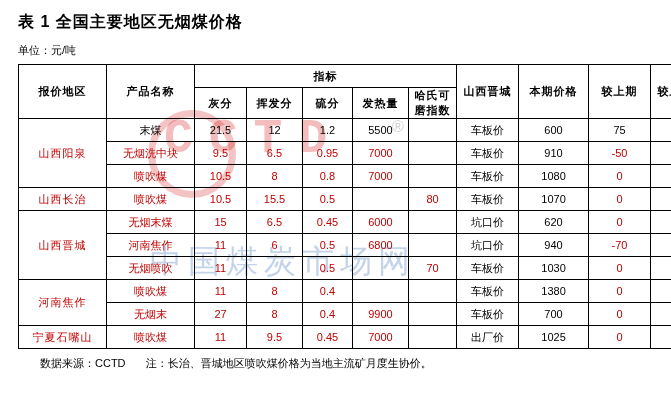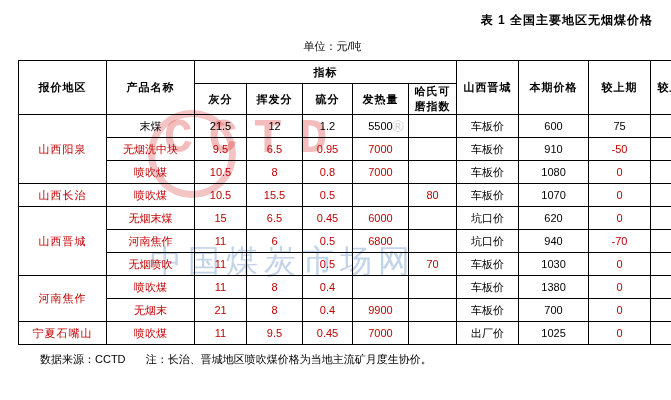--- a/index.html
+++ b/index.html
@@ -16,29 +16,29 @@
     position: relative;
   }
   .page {
     position: relative;
     width: 671px;
     height: 400px;
     box-sizing: border-box;
     padding: 0 18px;
   }
   .doc-title {
-    text-align: right;
-    font-size: 12px;
+    text-align: left;
+    font-size: 16px;
     font-weight: bold;
     letter-spacing: 1px;
     padding-top: 12px;
     padding-bottom: 10px;
   }
   .unit-line {
-    text-align: center;
+    text-align: left;
     font-size: 11px;
     padding-right: 6px;
     padding-bottom: 6px;
   }
   table.price {
     border-collapse: collapse;
     width: 635px;
     margin: 0 auto;
     table-layout: fixed;
     position: relative;
@@ -277,21 +277,21 @@
           <td class="cell-red">0.4</td>
           <td class="cell-red"></td>
           <td class="cell-red"></td>
           <td>车板价</td>
           <td>1380</td>
           <td class="cell-red">0</td>
           <td class="cell-red">0</td>
         </tr>
         <tr>
           <td class="cell-red">无烟末</td>
-          <td class="cell-red">21</td>
+          <td class="cell-red">27</td>
           <td class="cell-red">8</td>
           <td class="cell-red">0.4</td>
           <td class="cell-red">9900</td>
           <td class="cell-red"></td>
           <td>车板价</td>
           <td>700</td>
           <td class="cell-red">0</td>
           <td class="cell-red">0</td>
         </tr>
         <tr>

